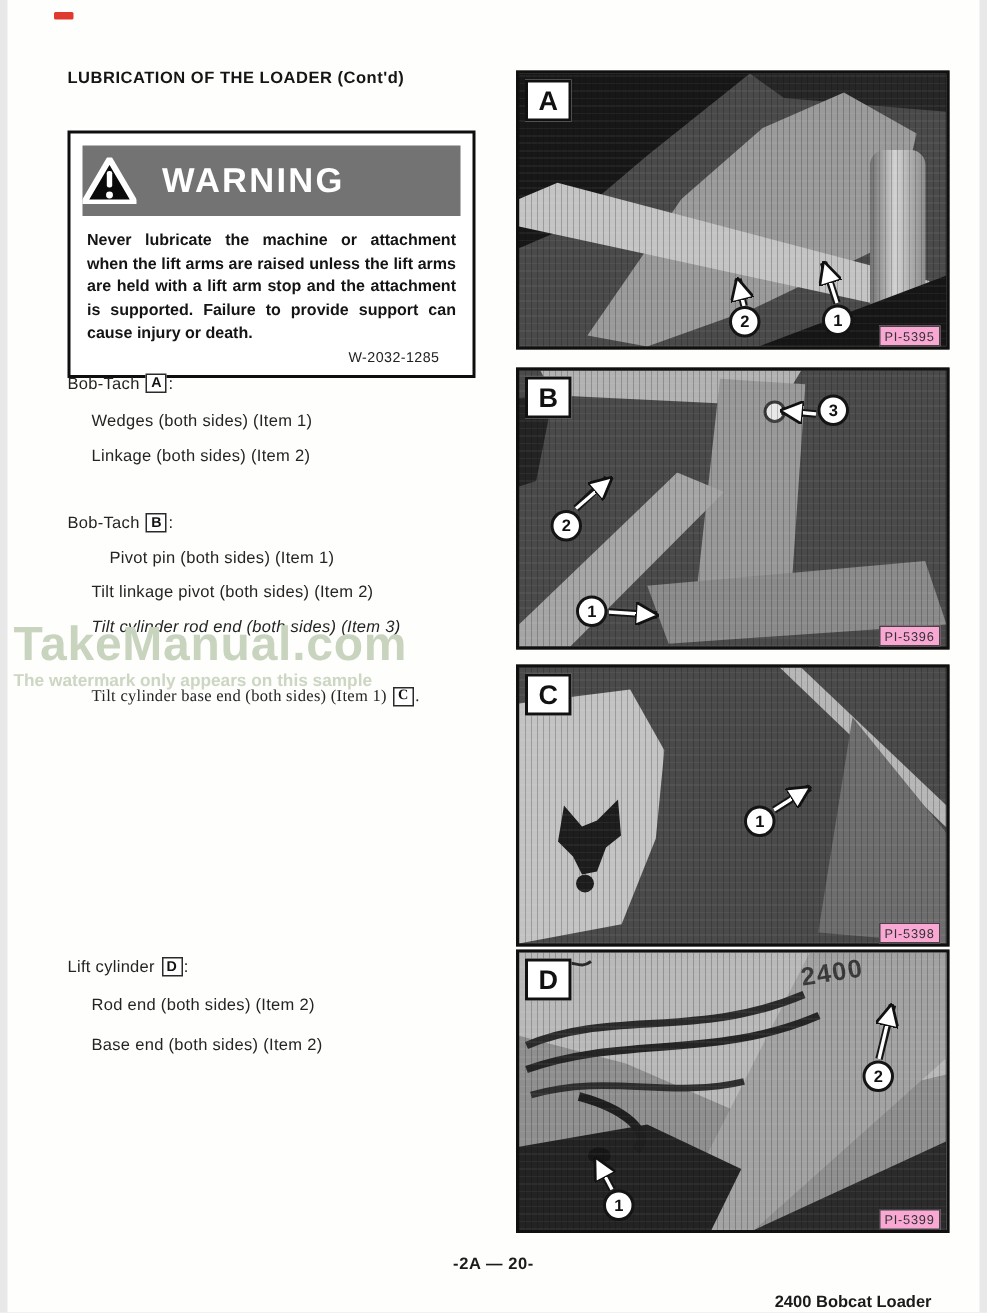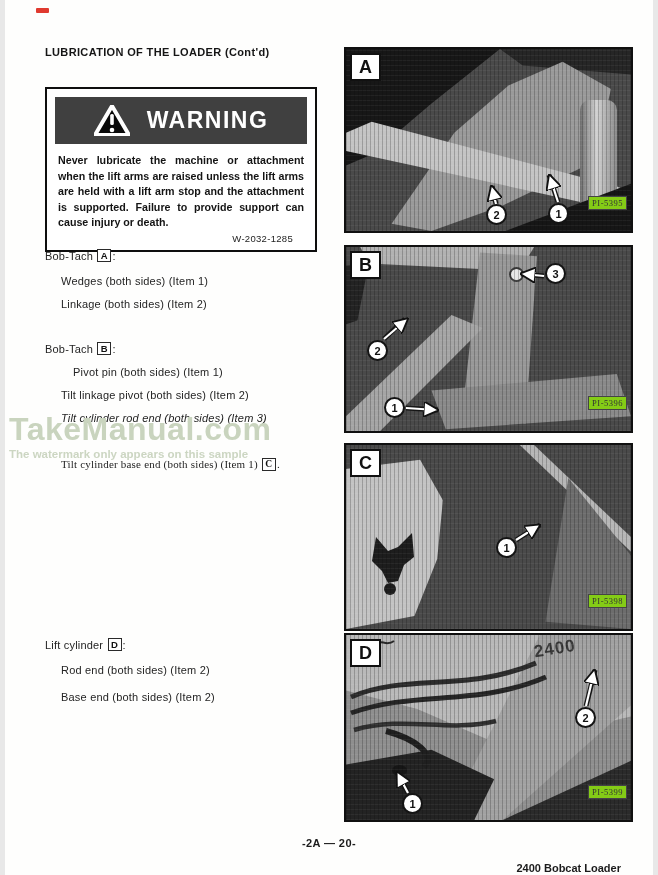--- a/index.html
+++ b/index.html
@@ -16,21 +16,21 @@
     position:absolute;left:40px;top:46px;margin:0;
     font-size:11px;font-weight:bold;letter-spacing:.35px;color:#151515;
   }
 
   
   .warnbox{
     position:absolute;left:40px;top:87px;width:252px;
     border:2px solid #0e0e0e;background:#fff;padding:8px 8px 5px 8px;
   }
   .warnhead{
-    background:#404040;height:47px;display:flex;align-items:center;justify-content:center;gap:17px;
+    background:#737373;height:47px;display:flex;align-items:center;gap:17px;
   }
   .warnhead .tri{display:block;width:36px;height:31px;}
   .warntitle{color:#fff;font-size:23px;font-weight:bold;letter-spacing:1.5px;}
   .warnbody{
     margin:9px 3px 0 3px;font-size:10.7px;line-height:15.5px;font-weight:bold;
     text-align:justify;color:#141414;
   }
   .warncode{margin:2px 14px 1px 0;text-align:right;font-size:9.5px;color:#222;letter-spacing:.3px;}
 
   
@@ -60,22 +60,22 @@
     position:absolute;inset:0;z-index:5;pointer-events:none;
     background:
       repeating-linear-gradient(90deg, rgba(10,10,10,.22) 0 1px, rgba(0,0,0,0) 1px 4px),
       repeating-linear-gradient(0deg, rgba(255,255,255,.05) 0 1px, rgba(0,0,0,0) 1px 5px);
   }
   .ph-label{
     position:absolute;left:4px;top:4px;z-index:8;background:#fff;border:2px solid #111;
     padding:0 7px;font-size:18px;font-weight:bold;color:#111;line-height:24px;
   }
   .ph-id{
-    position:absolute;right:4px;bottom:21px;z-index:8;background:#84cc16;border:1px solid #444;
-    padding:0 3px;font-size:8.5px;color:#333;line-height:12px;letter-spacing:.5px;font-family:Liberation Serif, serif;
+    position:absolute;right:4px;bottom:0;z-index:8;background:#f9a8d4;border:1px solid #444;
+    padding:0 3px;font-size:8.5px;color:#333;line-height:12px;letter-spacing:.5px;
   }
   .callout{
     position:absolute;z-index:7;width:21px;height:21px;border-radius:50%;
     background:#fff;border:2px solid #141414;box-sizing:border-box;
     display:flex;align-items:center;justify-content:center;
     font-size:11px;font-weight:bold;color:#111;
   }
   .arrows{position:absolute;inset:0;z-index:6;}
 
   

